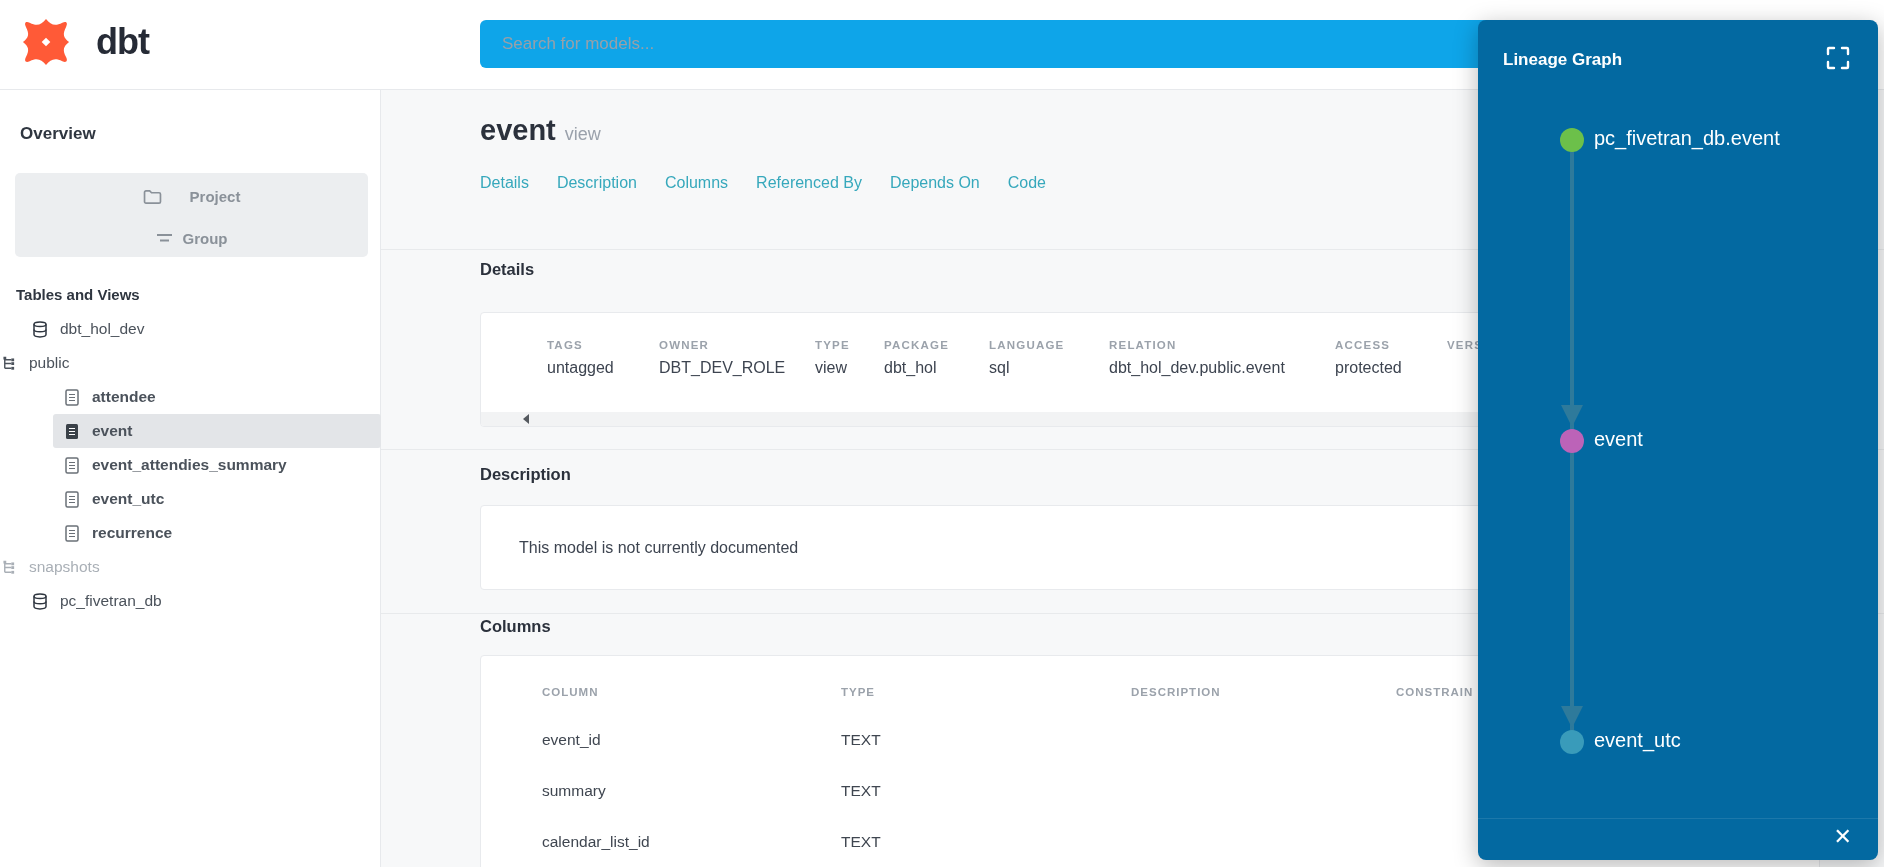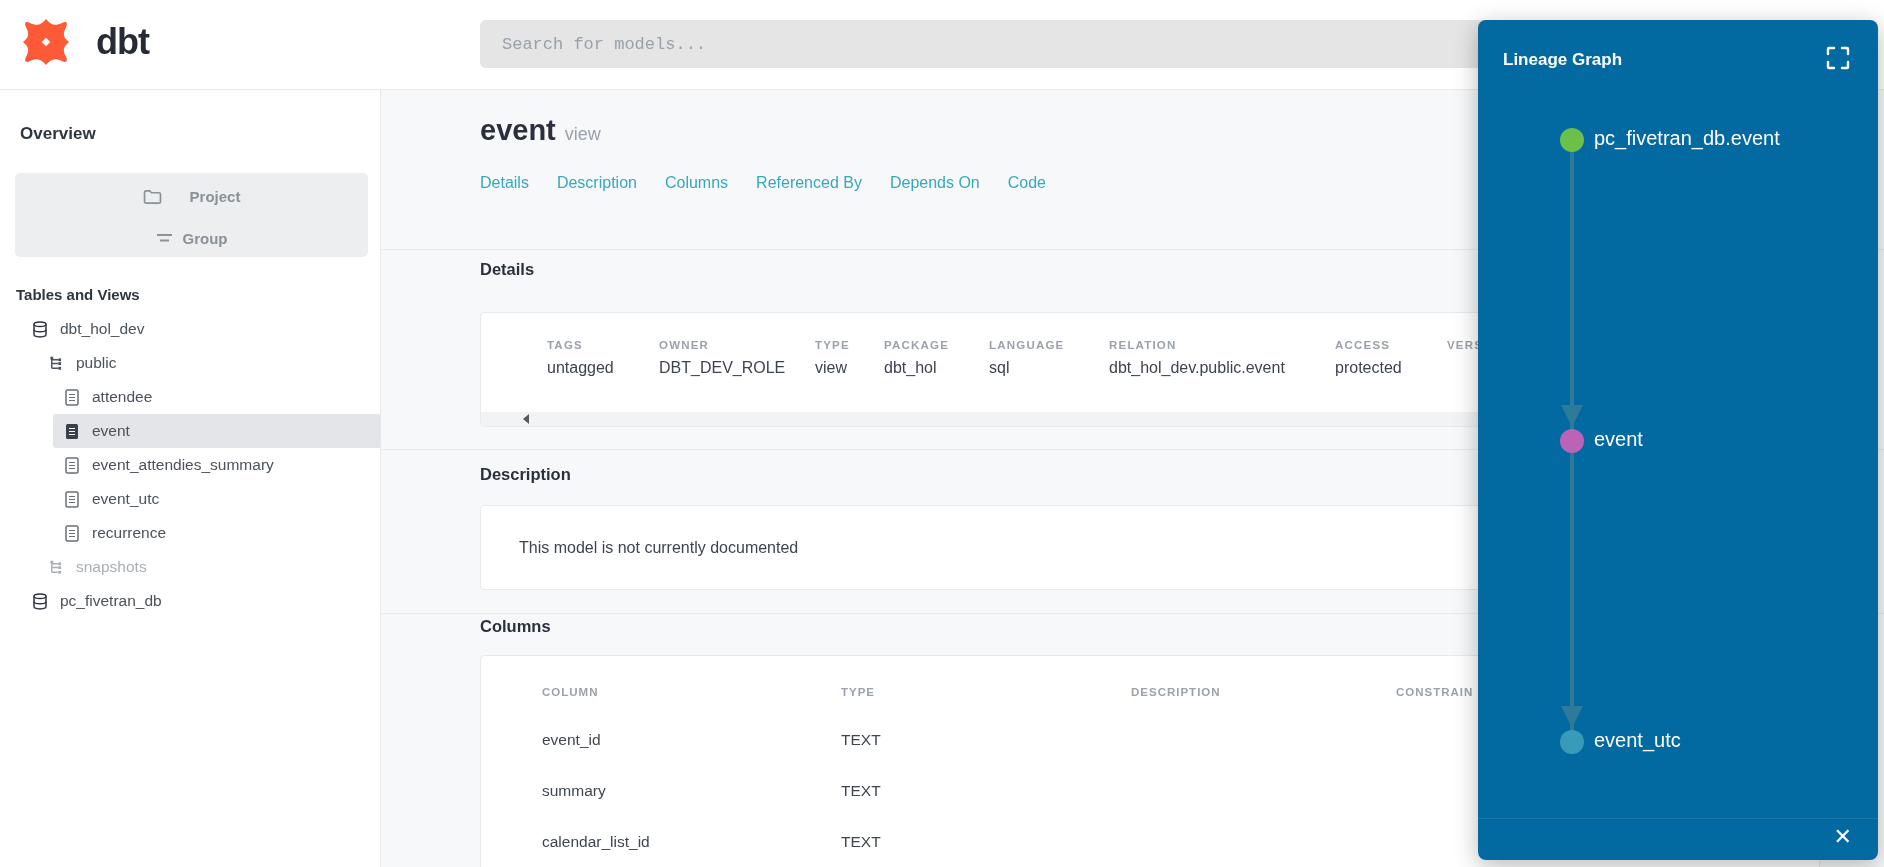--- a/index.html
+++ b/index.html
@@ -6,43 +6,43 @@
   html,body { width:1884px; height:867px; overflow:hidden; background:#fff;
     font-family:"Liberation Sans","DejaVu Sans",sans-serif; }
 
   
   .header { position:absolute; left:0; top:0; width:1884px; height:90px; background:#fff;
     border-bottom:1px solid #e7e9ec; z-index:5; }
   .logo { position:absolute; left:22px; top:18px; display:flex; align-items:center; gap:26px; }
   .logo svg { width:48px; height:48px; }
   .logo-text { font-size:36px; font-weight:bold; color:#262b36; letter-spacing:-1px; }
   .search { position:absolute; left:480px; top:20px; width:1280px; height:48px;
-    background:#e5e5e5; border:none; border-radius:6px; padding:0 22px; font-size:17px;
-    color:#3c434d; outline:none; font-family:Liberation Mono, monospace; }
+    background:#0ea5e9; border:none; border-radius:6px; padding:0 22px; font-size:17px;
+    color:#3c434d; outline:none; font-family:Liberation Sans, sans-serif; }
   .search::placeholder { color:#98a0a9; }
 
   
   .sidebar { position:absolute; left:0; top:90px; width:381px; height:777px; background:#fff;
     border-right:1px solid #e7e9ec; }
   .overview { position:absolute; left:20px; top:34px; font-size:17px; font-weight:bold; color:#2f3640; }
   .segctl { position:absolute; left:15px; top:83px; width:353px; height:84px;
     background:#eceef0; border-radius:5px; overflow:hidden; }
   .segrow1 { display:flex; height:46px; }
   .segbtn { flex:1; display:flex; align-items:center; justify-content:center; gap:28px;
     font-size:15px; font-weight:bold; color:#8a9199; cursor:pointer; }
   .segbtn.active { background:#fff; color:#2f3640; border-radius:5px; box-shadow:0 0 0 1px #e2e4e7; }
   .segrow2 { display:flex; height:38px; align-items:center; justify-content:center; gap:10px;
     font-size:15px; font-weight:bold; color:#8a9199; cursor:pointer; }
   .tree-title { position:absolute; left:16px; top:196px; font-size:15px; font-weight:bold; color:#2f3640; }
   .tree { position:absolute; left:0; top:222px; width:381px; }
   .tree-row { position:relative; height:34px; display:flex; align-items:center; cursor:pointer; }
   .tree-row .tico { display:inline-flex; width:17px; justify-content:center; }
   .lvl0 { padding-left:31px; } .lvl0 .tlabel { margin-left:12px; }
-  .lvl1 { padding-left:47px; } .lvl1 .tlabel { margin-left:12px; }
-  .lvl2 { padding-left:63px; } .lvl2 .tlabel { margin-left:12px; }
+  .lvl1 { } .lvl1 .tlabel { margin-left:12px; }
+  .lvl2 { padding-left:63px;font-weight:bold; } .lvl2 .tlabel { margin-left:12px; }
   .tlabel { font-size:15.5px; color:#4b525b; }
   .tree-row.selected { background:#e3e5e8; margin-left:53px; padding-left:10px; border-radius:3px; }
   .tree-row.disabled .tlabel { color:#a9afb6; }
 
   
   .main { position:absolute; left:381px; top:90px; width:1503px; height:777px; background:#f7f8f9; }
   .page-title { position:absolute; left:99px; top:24px; }
   .page-title .t { font-size:29px; font-weight:bold; color:#2b313c; }
   .page-title .b { font-size:18px; color:#9aa1ab; margin-left:9px; }
   .tabs { position:absolute; left:99px; top:84px; display:flex; gap:28px; }

